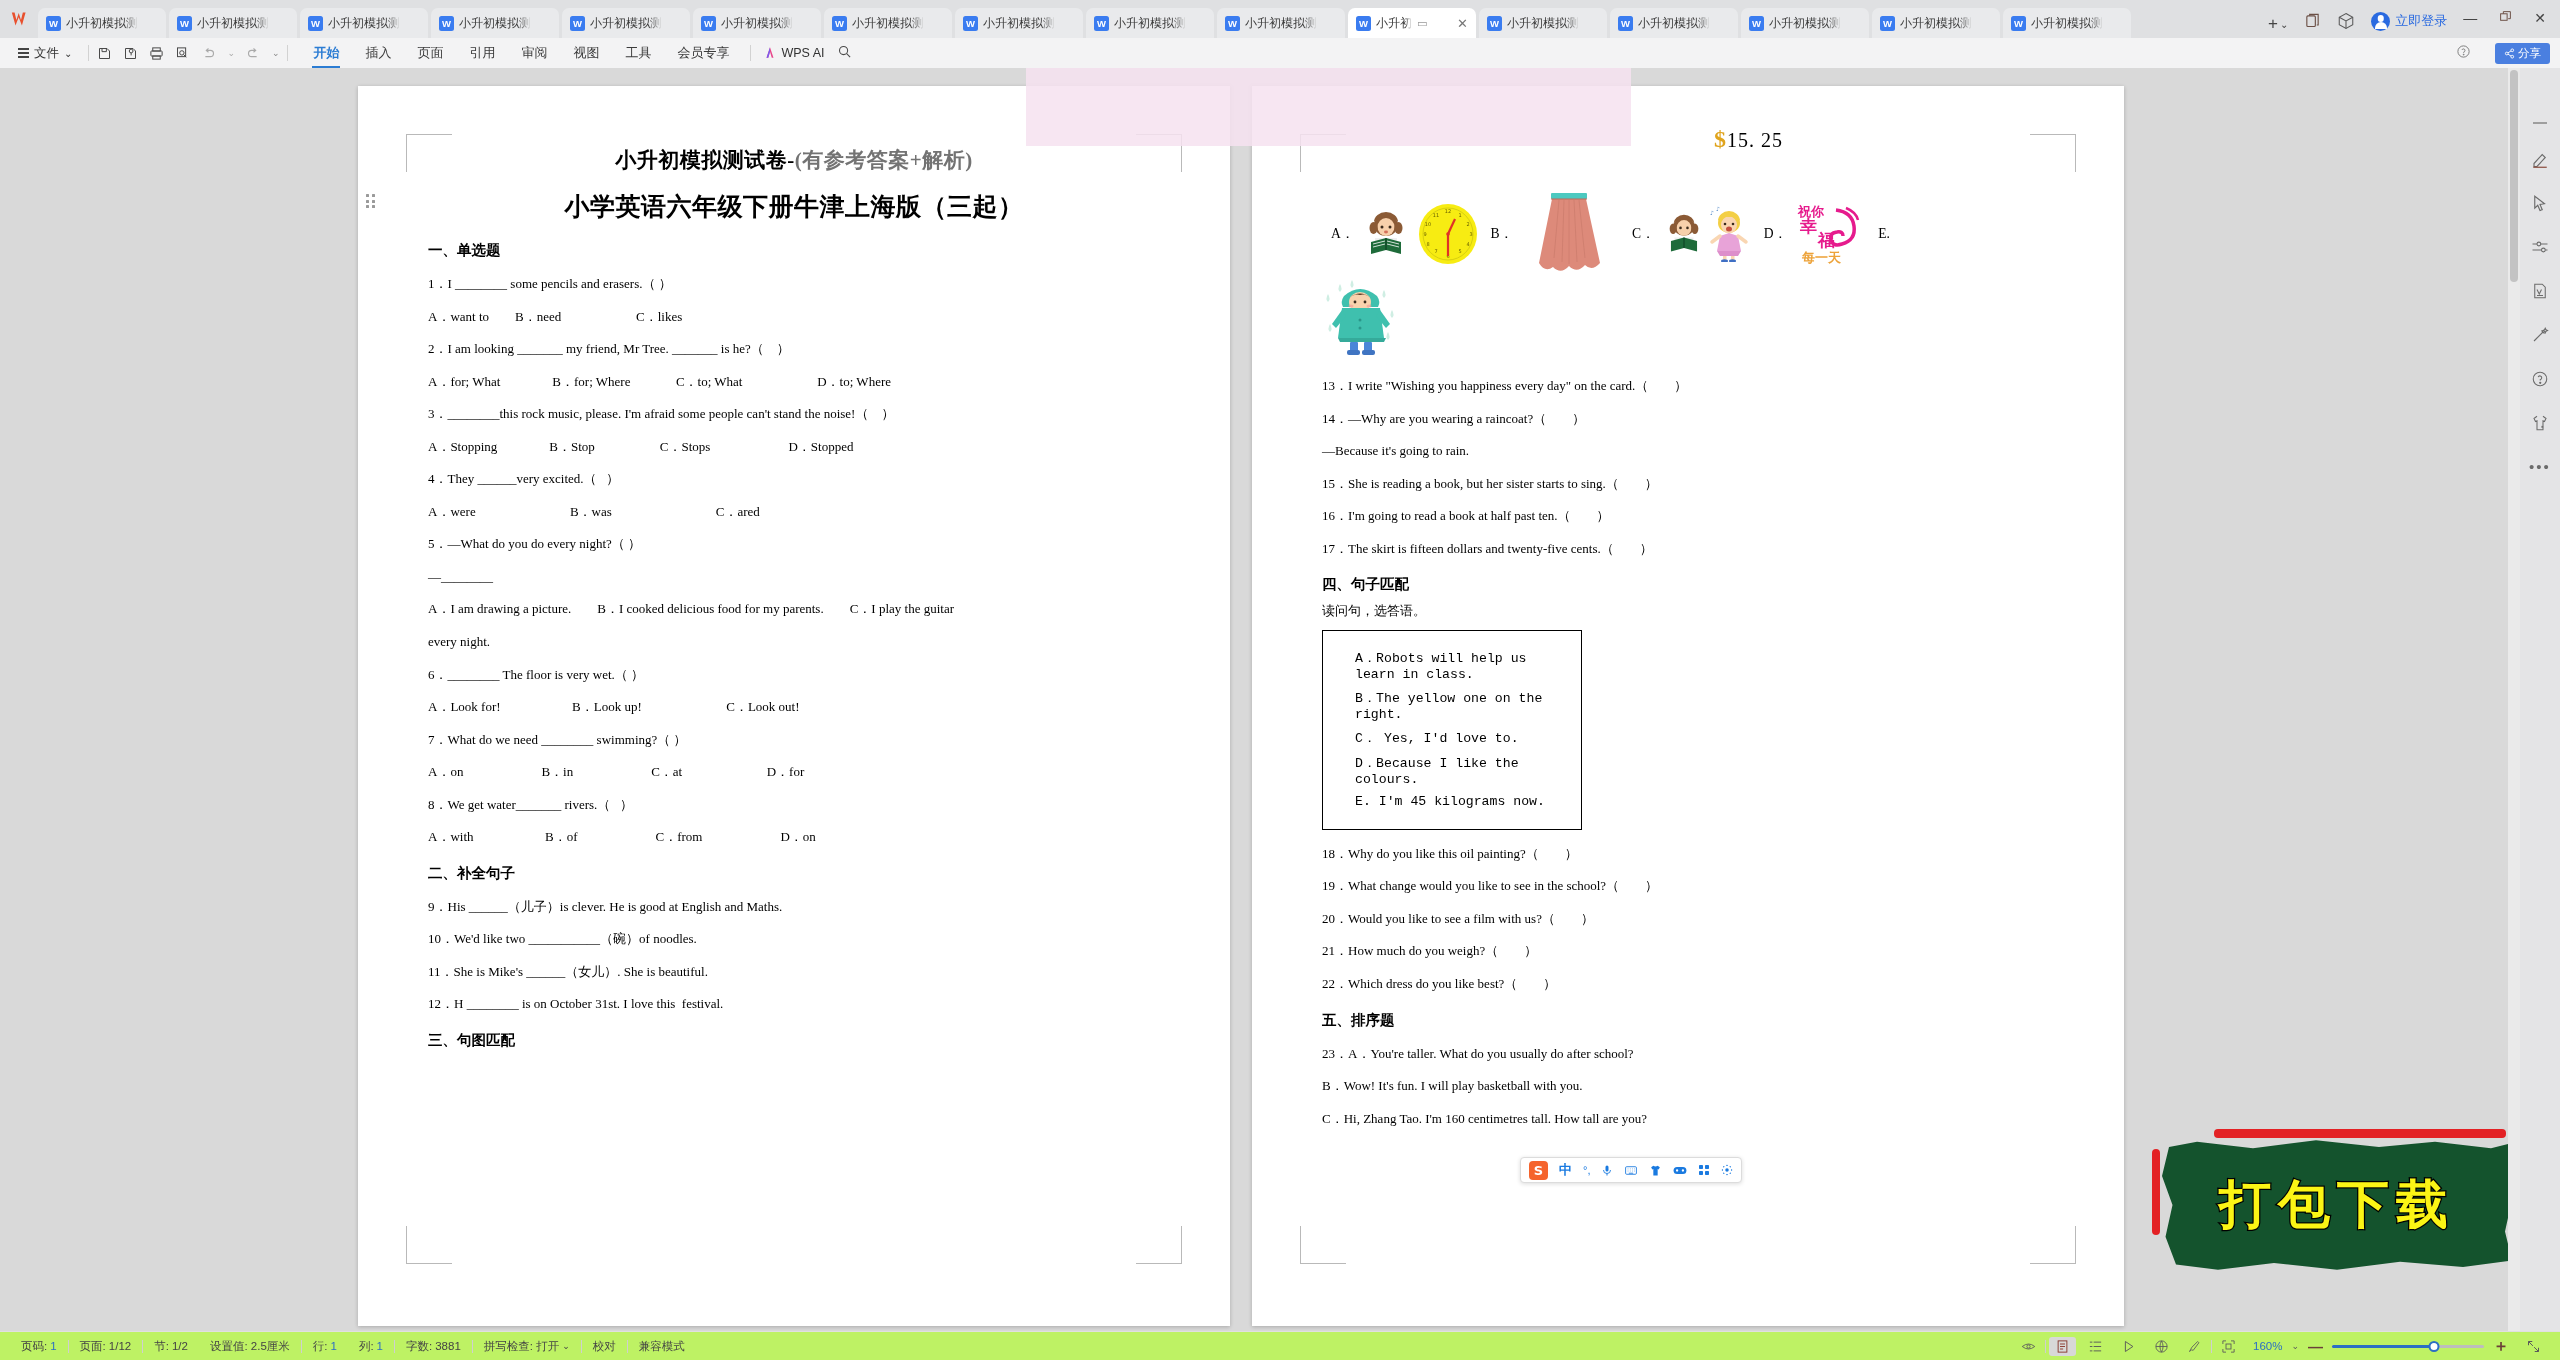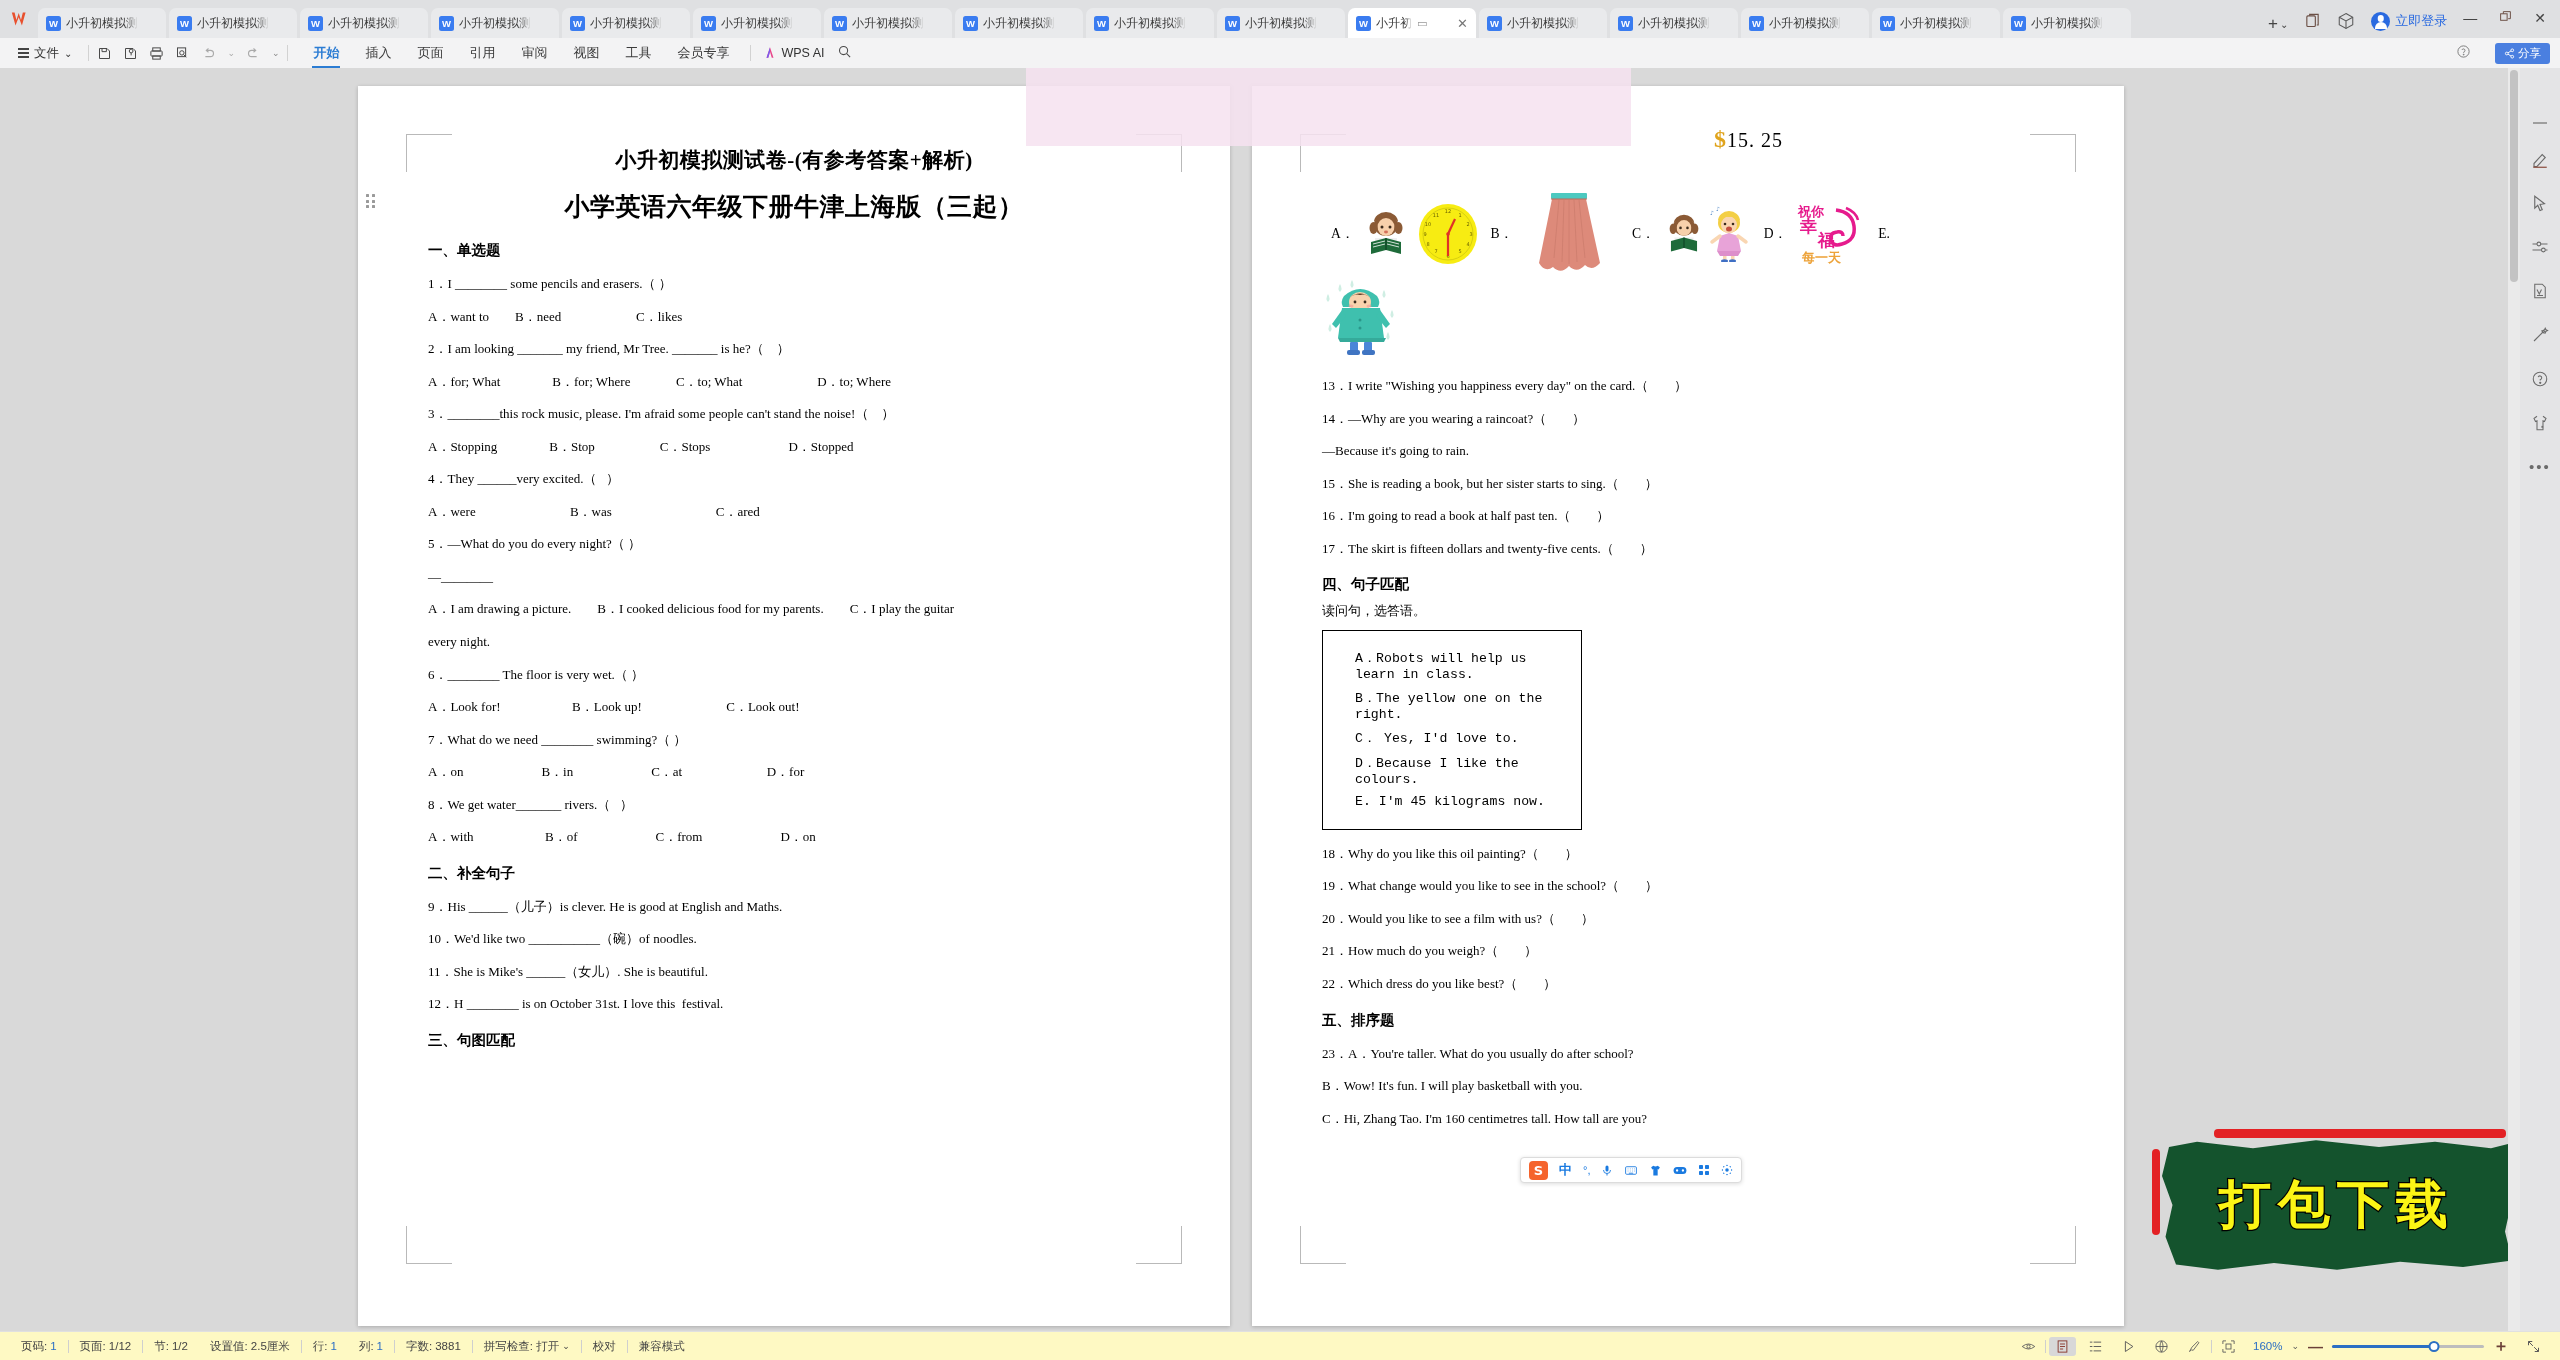--- a/index.html
+++ b/index.html
@@ -59,21 +59,21 @@
   .page-inner{position:absolute;left:70px;right:70px;top:60px;}
   
   .cm{position:absolute;width:46px;height:38px;}
   .cm.tl{left:48px;top:48px;border-left:1px solid #b9b9b9;border-top:1px solid #b9b9b9;}
   .cm.tr{right:48px;top:48px;border-right:1px solid #b9b9b9;border-top:1px solid #b9b9b9;}
   .cm.bl{left:48px;bottom:62px;border-left:1px solid #b9b9b9;border-bottom:1px solid #b9b9b9;}
   .cm.br{right:48px;bottom:62px;border-right:1px solid #b9b9b9;border-bottom:1px solid #b9b9b9;}
 
   .doc{font-family:"Liberation Serif","DejaVu Serif",serif;color:#000;}
   .title1{text-align:center;font-size:21px;font-weight:bold;letter-spacing:.5px;}
-  .title1 .red{color:#000000;}
+  .title1 .red{color:#737373;}
   .title2{text-align:center;font-size:25px;font-weight:bold;margin-top:16px;letter-spacing:.5px;}
   .sect{font-size:14.5px;font-weight:bold;margin-top:18px;margin-bottom:3px;
     font-family:"DejaVu Sans","Liberation Sans",sans-serif;}
   .q{font-size:13px;line-height:1.35;margin-top:15px;white-space:pre;}
   .q.tight{margin-top:13px;}
   .dragdots{position:absolute;left:8px;top:108px;width:10px;height:12px;
     display:grid;grid-template-columns:repeat(2,3px);grid-template-rows:repeat(3,3px);gap:2.5px;}
   .dragdots i{width:3px;height:3px;background:#9a9a9a;border-radius:.5px;}
 
   
@@ -110,21 +110,21 @@
 
   .imebar{position:absolute;left:1520px;bottom:148px;height:26px;background:#fff;
     border:1px solid #dcdcdc;border-radius:4px;display:flex;align-items:center;
     gap:11px;padding:0 8px;box-shadow:0 1px 4px rgba(0,0,0,.14);}
   .imebar .sg{width:19px;height:19px;background:#f5642d;border-radius:4px;color:#fff;
     font-size:13px;font-weight:bold;display:flex;align-items:center;justify-content:center;
     font-family:"DejaVu Sans",sans-serif;}
   .imebar .ii{color:#1a7ae0;font-size:12px;display:flex;align-items:center;}
 
   
-  .status{height:29px;background:#fef9c3;display:flex;align-items:center;
+  .status{height:29px;background:#bef264;display:flex;align-items:center;
     padding:0 10px;font-size:11.5px;color:#444;gap:0px;border-top:1px solid #e0e0e0;}
   .si{padding:0 11px;white-space:nowrap;display:flex;align-items:center;gap:3px;}
   .si .num{color:#2b6fc4;}
   .sdiv{width:1px;height:13px;background:#cfcfcf;}
   .status-right{margin-left:auto;display:flex;align-items:center;gap:0;}
   .vi{padding:0 9px;color:#5a5a5a;display:flex;align-items:center;}
   .vi.sel{background:#d8d8d8;border-radius:3px;padding:2px 6px;margin:0 3px;color:#8a3a2f;}
   .zoomwrap{display:flex;align-items:center;gap:9px;padding:0 8px;}
   .zline{width:152px;height:3px;background:#bdbdbd;border-radius:2px;position:relative;}
   .zline .fill{position:absolute;left:0;top:0;height:3px;width:67%;background:#2b6fc4;border-radius:2px;}

